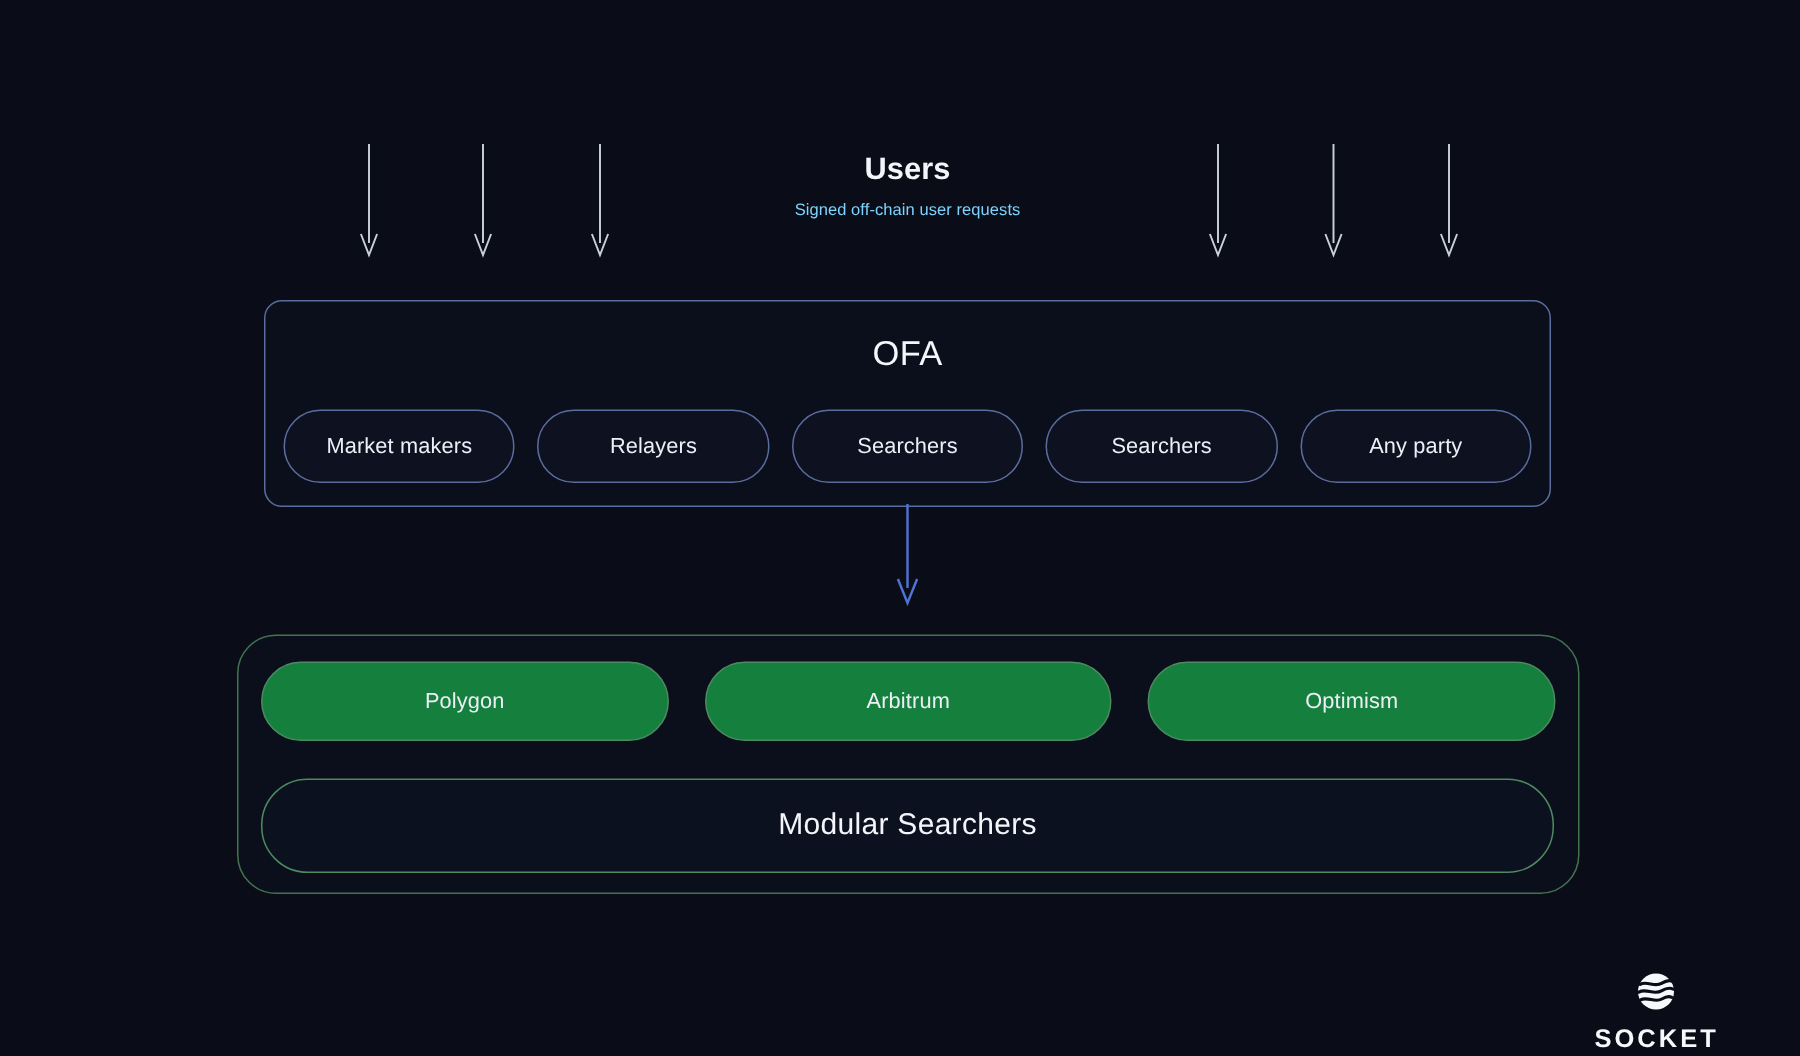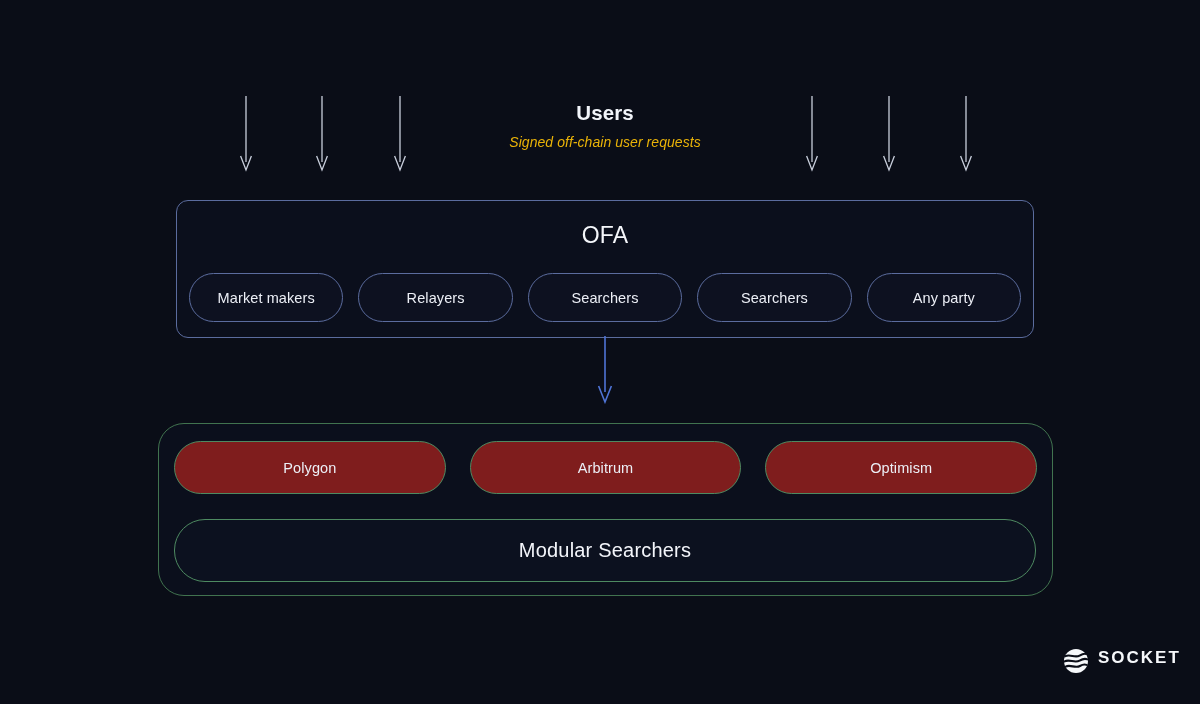--- a/index.html
+++ b/index.html
@@ -32,25 +32,24 @@
   }
   .users-title {
     font-size: 20.5px;
     color: #f2f5fa;
     letter-spacing: 0.1px;
     line-height: 1.25;
     font-weight: 700;
   }
   .users-sub {
     margin-top: 8px;
-    font-size: 14px;
-    color: #eab308;
+    font-size: 11px;
+    color: #7dd3fc;
     letter-spacing: 0.05px;
     font-weight: 400;
-    font-style: italic;
   }
 
   
   .user-arrow {
     position: absolute;
     top: 96px;
     width: 14px;
     height: 76px;
   }
   .user-arrow svg { display: block; }
@@ -129,21 +128,21 @@
     top: 17px;
     display: flex;
     justify-content: space-between;
     gap: 24px;
   }
   .pill-green {
     flex: 1 1 0;
     height: 53px;
     border: 1px solid #4e8a61;
     border-radius: 27px;
-    background: #7f1d1d;
+    background: #15803d;
     display: flex;
     align-items: center;
     justify-content: center;
     font-size: 14.5px;
     color: #eceff6;
     box-sizing: border-box;
     letter-spacing: 0.1px;
   }
   .settlement {
     position: absolute;
@@ -165,22 +164,23 @@
     font-weight: 400;
     letter-spacing: 0.2px;
   }
 
   
   .logo {
     position: absolute;
     left: 1063px;
     top: 648px;
     display: flex;
-    align-items: flex-start;
+    align-items: center;
     gap: 9px;
+    flex-direction: column;
   }
   .logo-mark { width: 26px; height: 26px; display: block; }
   .logo-text {
     font-size: 17px;
     font-weight: 700;
     color: #f6f8fb;
     letter-spacing: 2.0px;
   }
 </style>
 </head>

